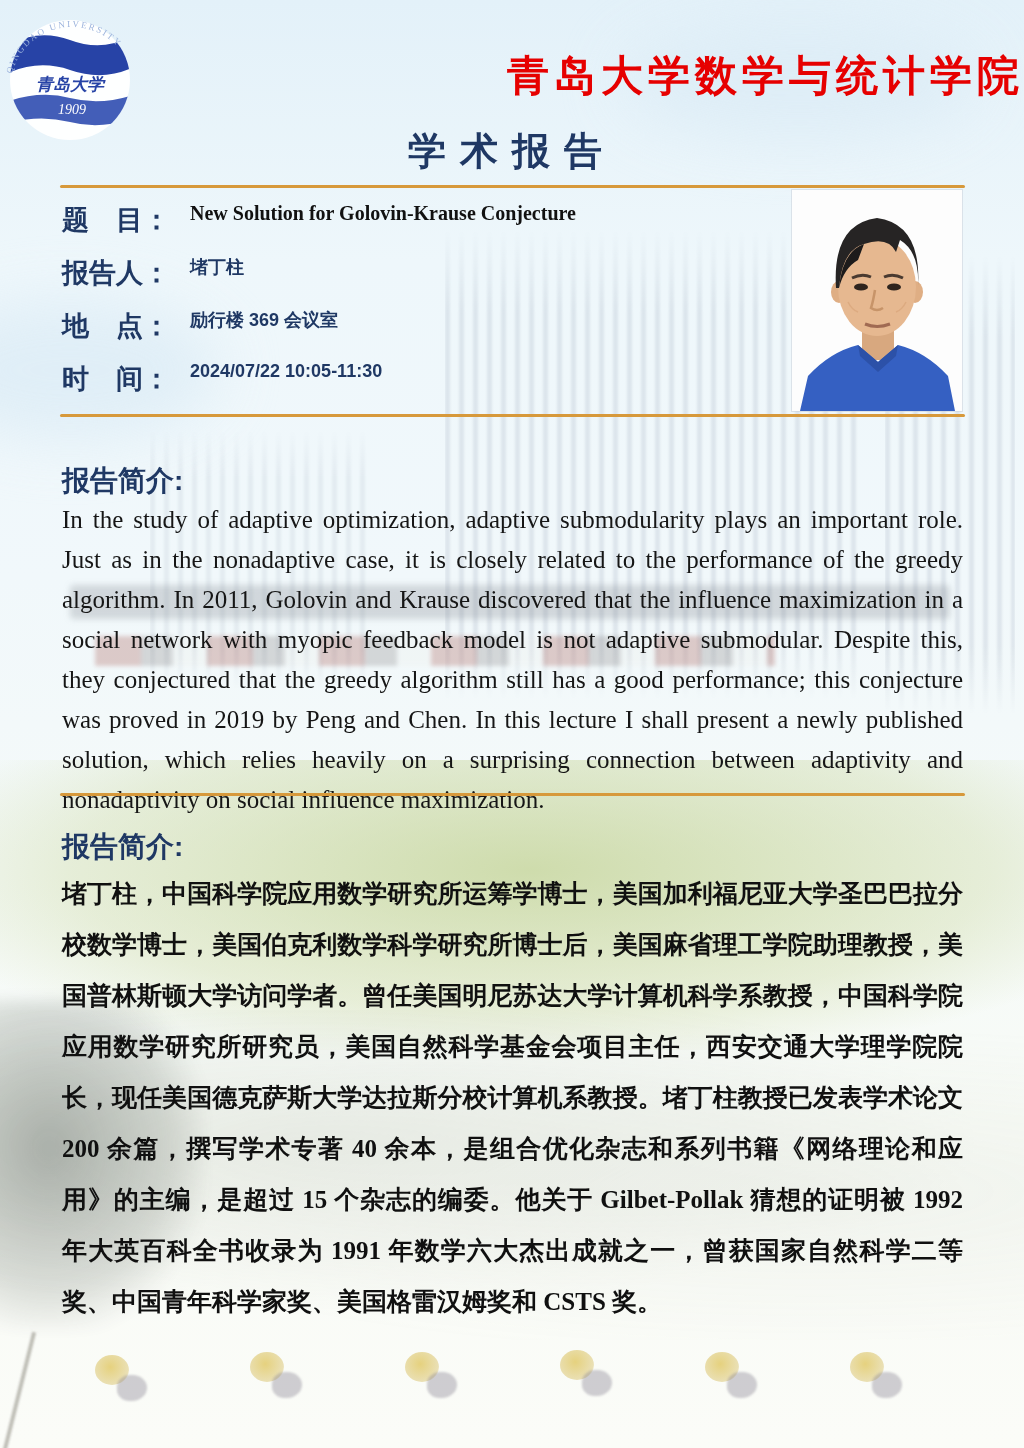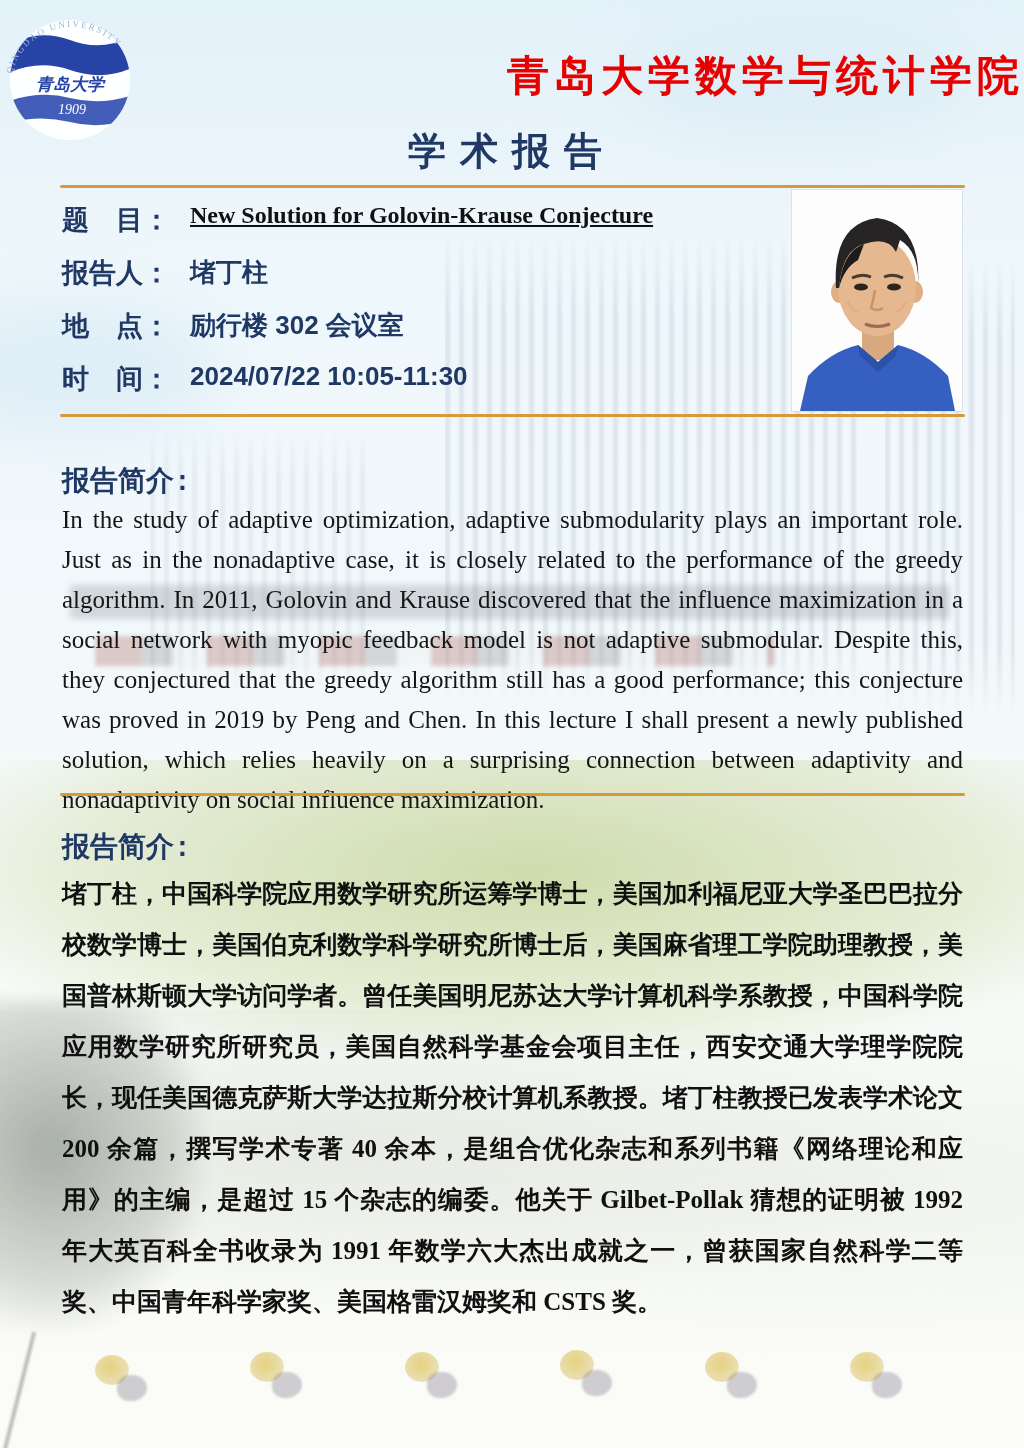--- a/index.html
+++ b/index.html
@@ -52,28 +52,28 @@
   .rule{position:absolute;left:60px;width:905px;height:3px;background:#d7993b;border-radius:2px;}
   .rule-1{top:185px;}
   .rule-2{top:414px;}
   .rule-3{top:793px;}
 
   
   .info{position:absolute;left:62px;top:202px;width:720px;}
   .info-row{display:flex;align-items:flex-start;height:53px;}
   .info-label{width:128px;flex:0 0 128px;color:#1f3864;font-weight:bold;font-size:27px;
     font-family:"Liberation Sans", sans-serif;white-space:pre;}
-  .info-value{color:#1f3864;font-size:26px;font-weight:bold;font-family:"Liberation Sans", sans-serif;}
-  .info-row.title-row .info-value{color:#111;font-family:"Liberation Serif", serif;font-size:24px;text-decoration:underline;}
+  .info-value{color:#1f3864;font-size:18px;font-weight:bold;font-family:"Liberation Sans", sans-serif;}
+  .info-row.title-row .info-value{color:#111;font-family:"Liberation Serif", serif;font-size:20px;}
   .photo{position:absolute;left:792px;top:190px;width:170px;height:221px;
     background:#fff;box-shadow:0 0 0 1px rgba(200,205,215,.5);}
 
   
   .section-heading{position:absolute;left:62px;color:#1f3864;font-weight:bold;font-size:28px;
-    font-family:Liberation Mono, monospace;}
+    font-family:Liberation Sans, sans-serif;}
   .h-abstract{top:462px;}
   .h-bio{top:828px;}
   .abstract-body{position:absolute;left:62px;top:500px;width:901px;
     color:#161616;font-size:25px;line-height:40px;text-align:justify;
     font-family:"Liberation Serif", serif;}
   .bio-body{position:absolute;left:62px;top:868px;width:901px;
     color:#101010;font-size:25px;line-height:51px;text-align:justify;font-weight:bold;
     font-family:Liberation Serif, serif;}
 </style>
 </head>
@@ -131,21 +131,21 @@
     <div class="info-row title-row">
       <span class="info-label">题　目：</span>
       <span class="info-value">New Solution for Golovin-Krause Conjecture</span>
     </div>
     <div class="info-row">
       <span class="info-label">报告人：</span>
       <span class="info-value">堵丁柱</span>
     </div>
     <div class="info-row">
       <span class="info-label">地　点：</span>
-      <span class="info-value">励行楼 302 会议室</span>
+      <span class="info-value">励行楼 369 会议室</span>
     </div>
     <div class="info-row">
       <span class="info-label">时　间：</span>
       <span class="info-value">2024/07/22 10:05-11:30</span>
     </div>
   </div>
 
   <svg class="photo" viewBox="0 0 170 221">
     <rect x="0" y="0" width="170" height="221" fill="#fdfdfd"></rect>
     <g>

